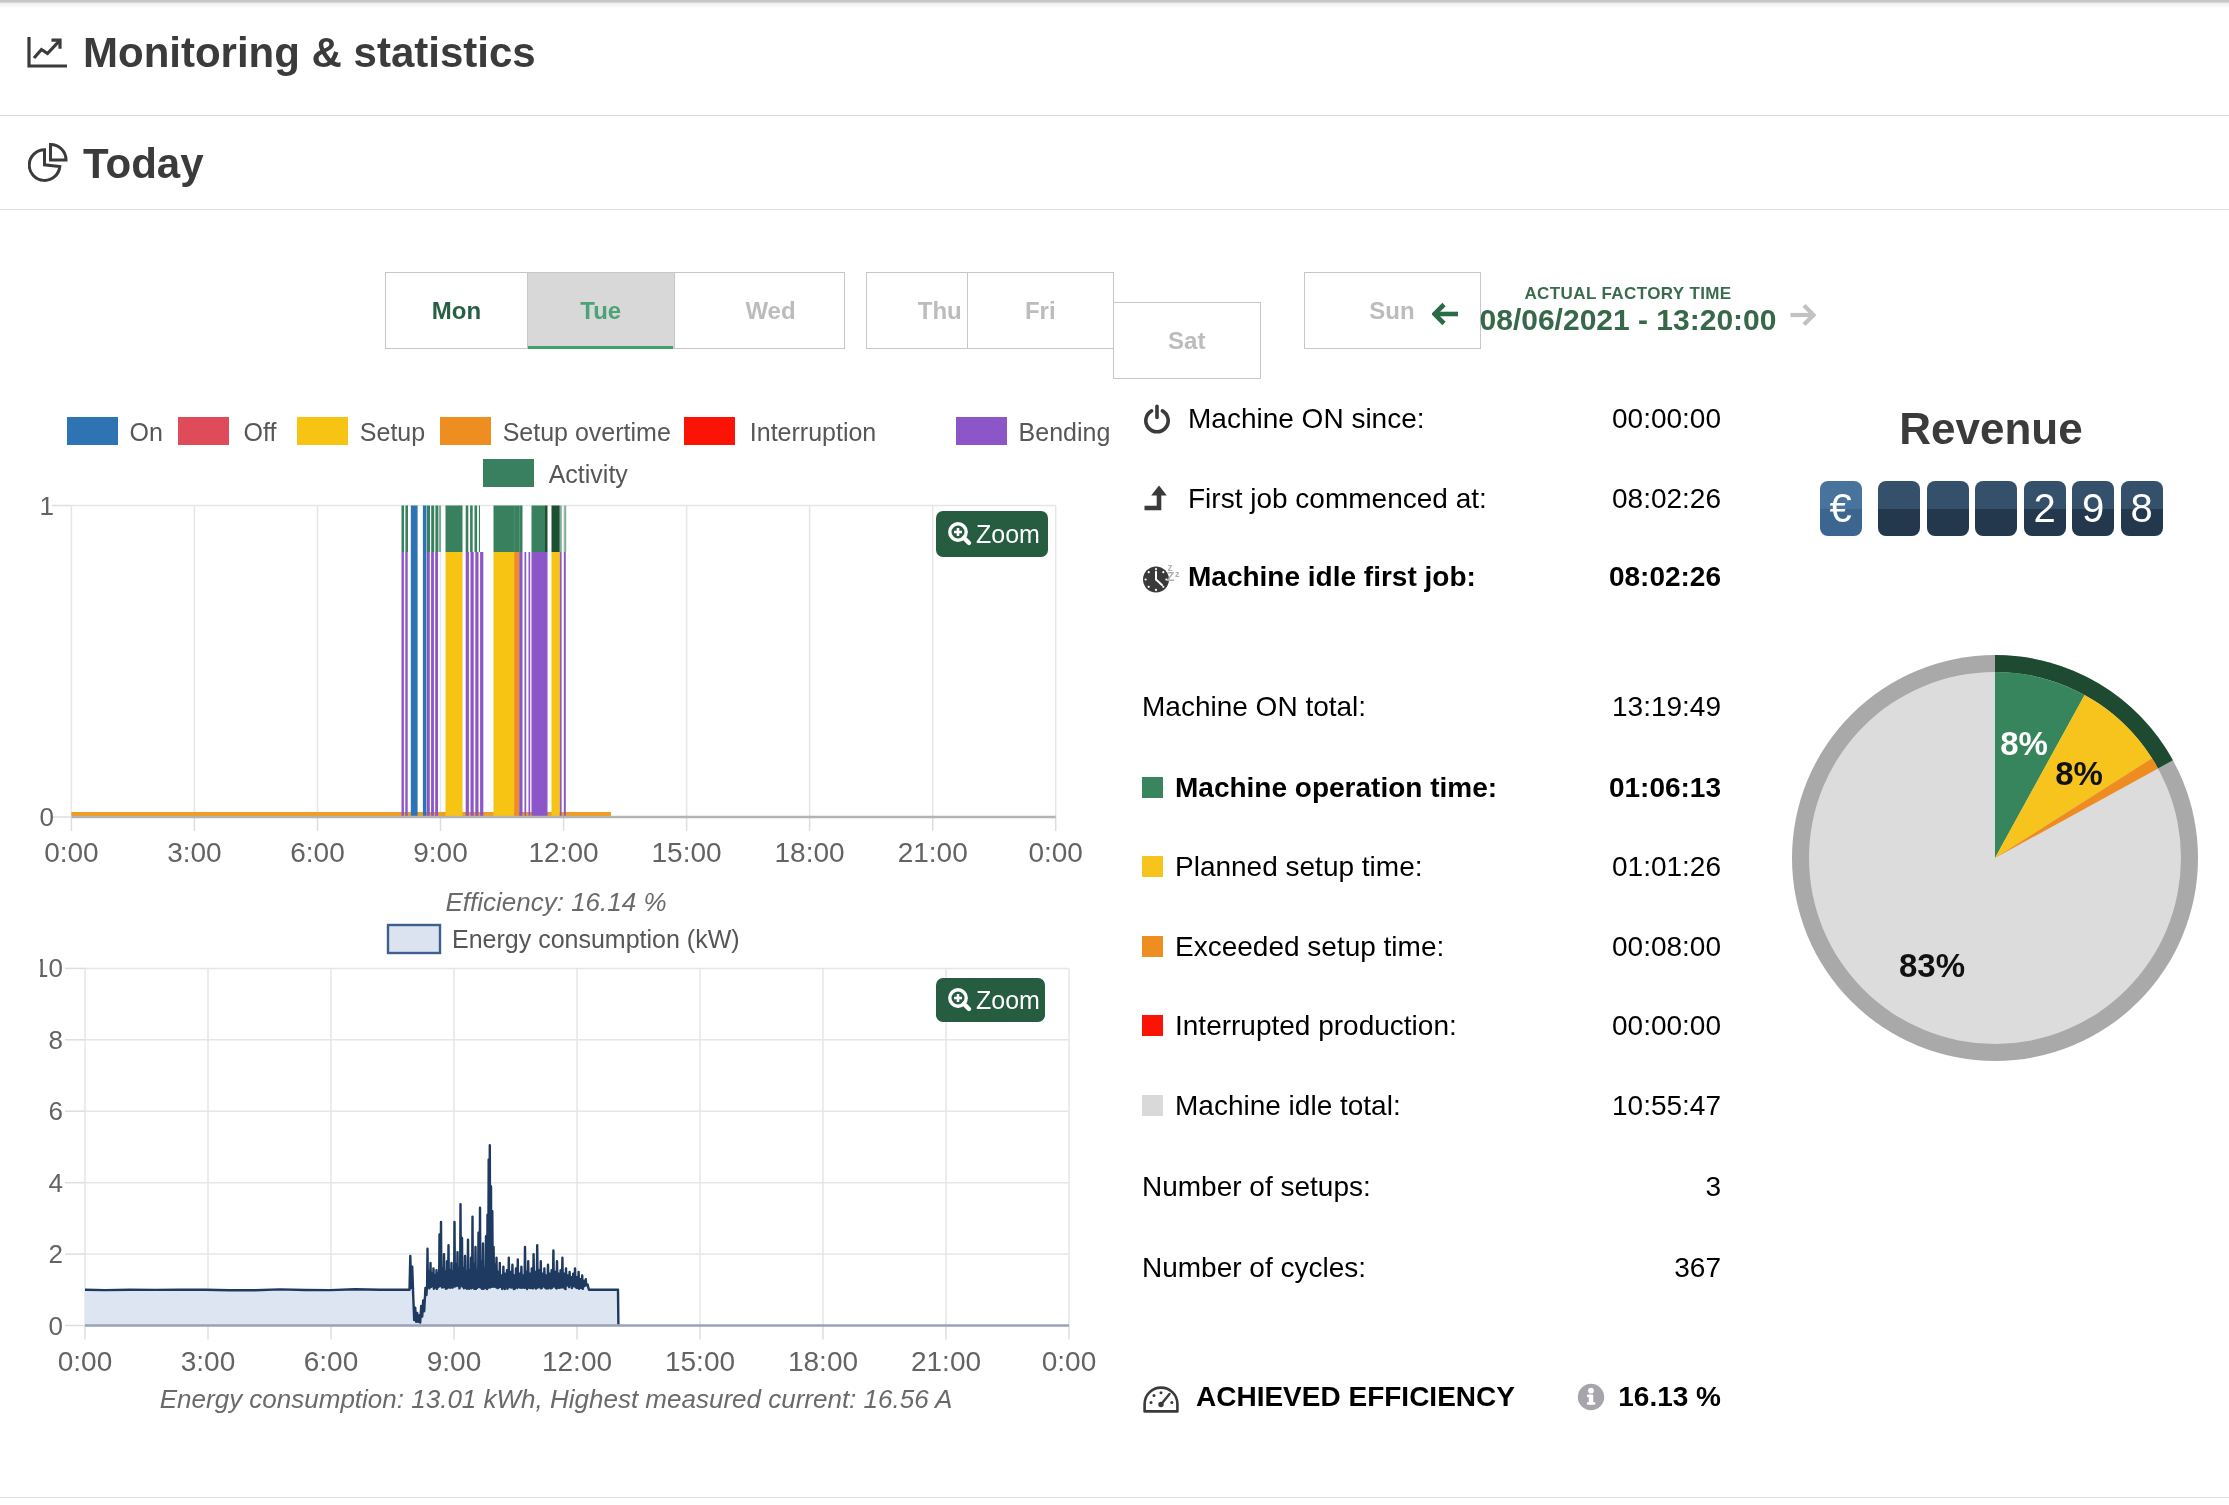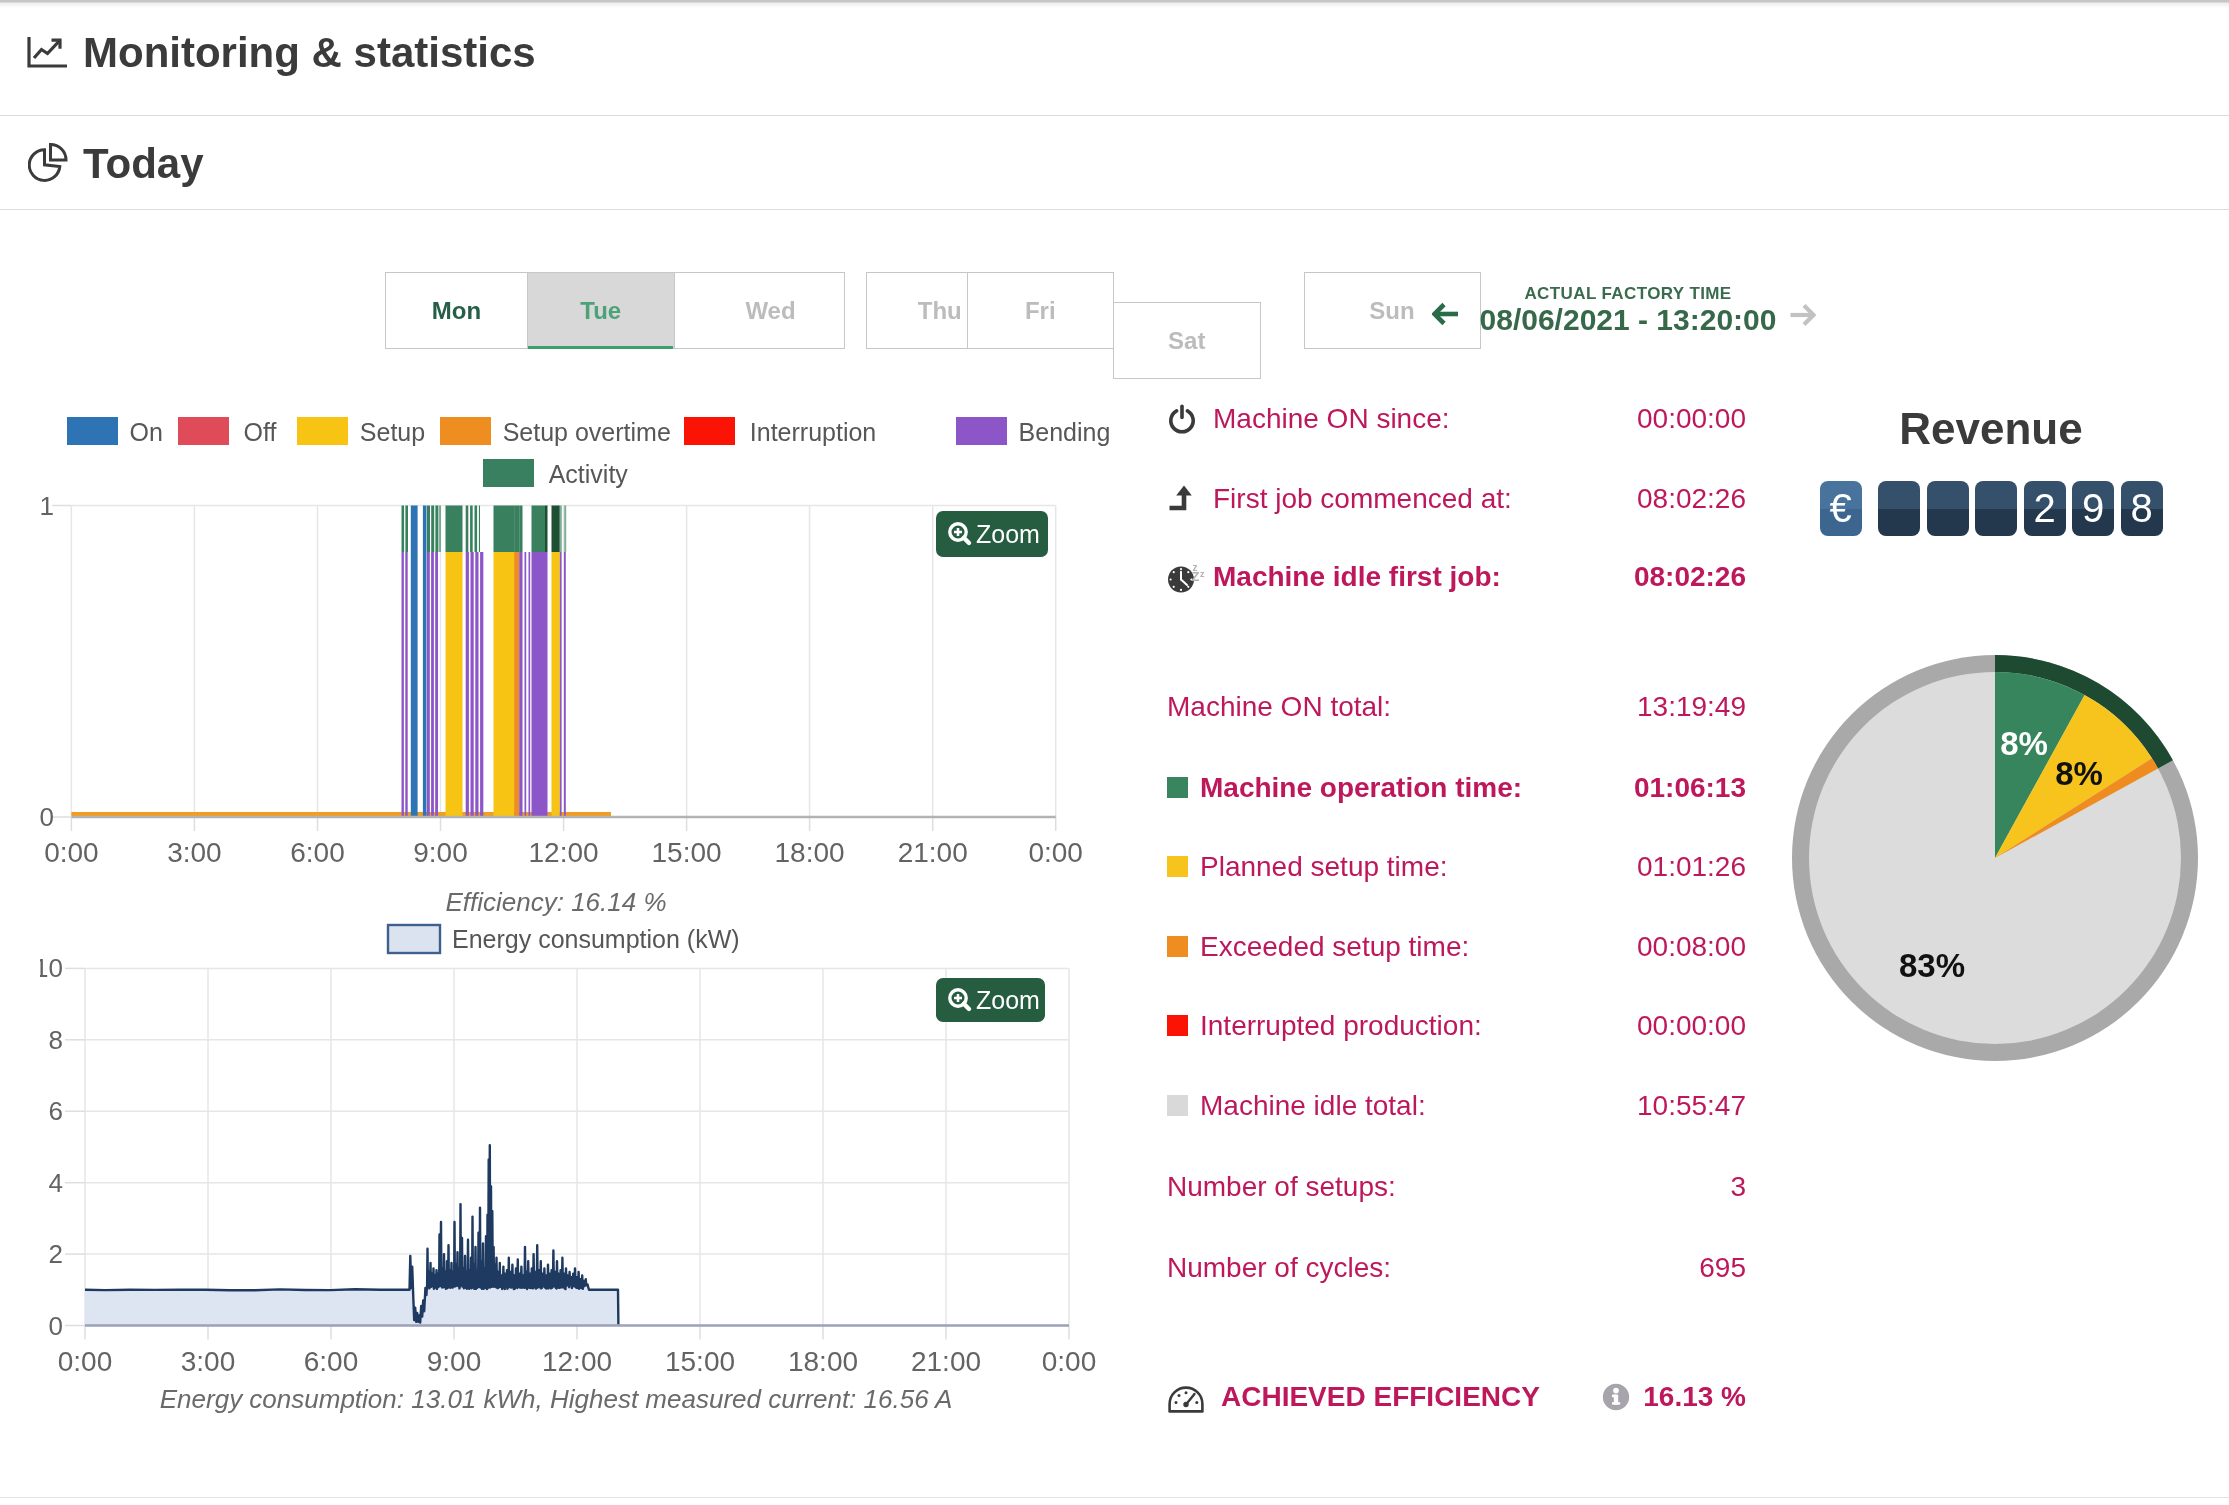--- a/index.html
+++ b/index.html
@@ -1,21 +1,21 @@
 <!DOCTYPE html>
 <html><head><meta charset="utf-8"><style>
 html,body{margin:0;padding:0;background:#fff;}
 body{width:2229px;height:1505px;position:relative;font-family:"Liberation Sans",sans-serif;overflow:hidden;}
 .abs{position:absolute;}
 .hdr{position:absolute;left:83px;top:30px;font-size:42px;font-weight:bold;color:#3b3b3b;height:46px;line-height:46px;}
 .divider{position:absolute;left:0;width:2229px;height:1px;background:#dcdcdc;}
 .tab{position:absolute;top:272px;width:145.9px;height:77px;border:1px solid #c7c7c7;box-sizing:border-box;text-align:center;line-height:75px;font-size:24px;font-weight:bold;color:#bcbcbc;background:#fff;}
 .lsw{position:absolute;width:51px;height:28px;}
 .llab{position:absolute;font-size:25px;color:#575757;height:30px;line-height:30px;}
-.row{position:absolute;left:1167px;width:579px;height:34px;font-size:28px;color:#be185d;}
+.row{position:absolute;left:1142px;width:579px;height:34px;font-size:28px;color:#000000;}
 .rlab{position:absolute;top:0;height:34px;line-height:34px;white-space:nowrap;}
 .rval{position:absolute;right:0;top:0;height:34px;line-height:34px;}
 .sq{position:absolute;left:0;top:6px;width:21px;height:21px;}
 .ric{position:absolute;left:0;top:1px;}
 .obox{position:absolute;top:481px;width:42px;height:55px;border-radius:8px;background:linear-gradient(180deg,#35506b 0%,#35506b 50%,#24384d 50%,#24384d 100%);color:#fff;font-size:40px;text-align:center;line-height:55px;}
 .ax{font-size:28px;fill:#636363;font-family:"Liberation Sans",sans-serif;}
 .ay{font-size:26px;fill:#636363;font-family:"Liberation Sans",sans-serif;}
 </style></head>
 <body>
 <div class="abs" style="left:0;top:0;width:2229px;height:8px;background:linear-gradient(180deg,#c6c6c6 0,#c6c6c6 2px,#ededed 3px,#ffffff 8px)"></div>
@@ -297,21 +297,21 @@
     <div class="sq" style="background:#d9d9d9"></div>
     <div class="rlab" style="left:33px;">Machine idle total:</div>
     <div class="rval" style="">10:55:47</div>
   </div>
 <div class="row" style="top:1170px">
     <div class="rlab" style="left:0px;">Number of setups:</div>
     <div class="rval" style="">3</div>
   </div>
 <div class="row" style="top:1251px">
     <div class="rlab" style="left:0px;">Number of cycles:</div>
-    <div class="rval" style="">695</div>
+    <div class="rval" style="">367</div>
   </div>
 <div class="row" style="top:1380px">
     <svg class="ric" style="top:3px" width="38" height="30" viewBox="0 0 38 30">
       <path d="M2.6 28.4 V21 A16.4 16.4 0 0 1 35.4 21 V28.4 Z" fill="none" stroke="#3a3a3a" stroke-width="2.6" stroke-linejoin="round"></path>
       <circle cx="19" cy="21.5" r="2.7" fill="#3a3a3a"></circle>
       <line x1="20.6" y1="19.6" x2="27.5" y2="11" stroke="#3a3a3a" stroke-width="2.4" stroke-linecap="round"></line>
       <g fill="#3a3a3a">
         <circle cx="9" cy="19.5" r="1.5"></circle>
         <circle cx="12" cy="12.5" r="1.5"></circle>
         <circle cx="19" cy="9.8" r="1.5"></circle>

